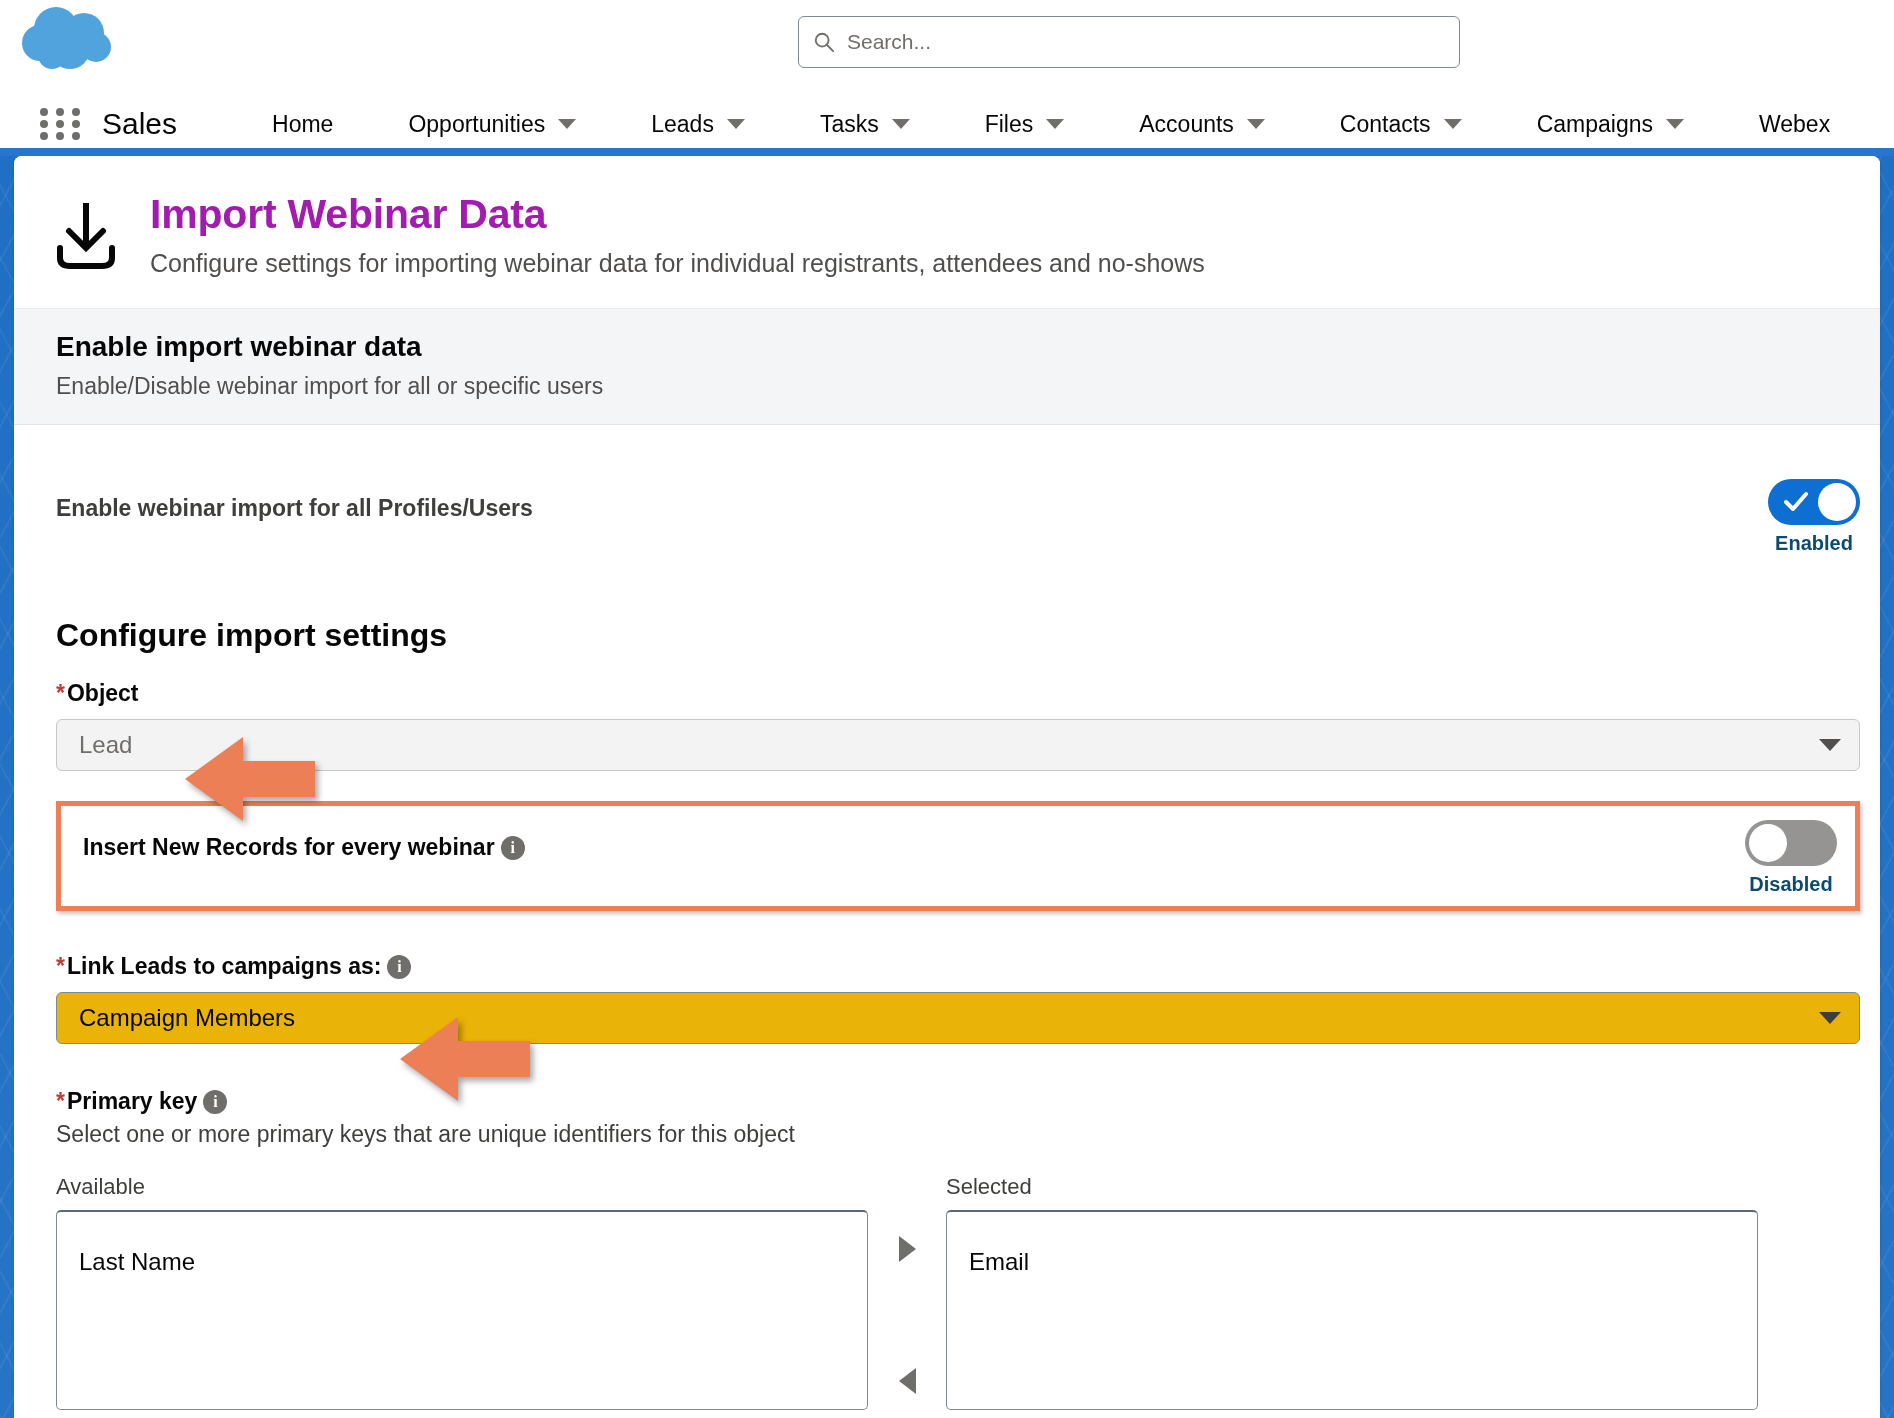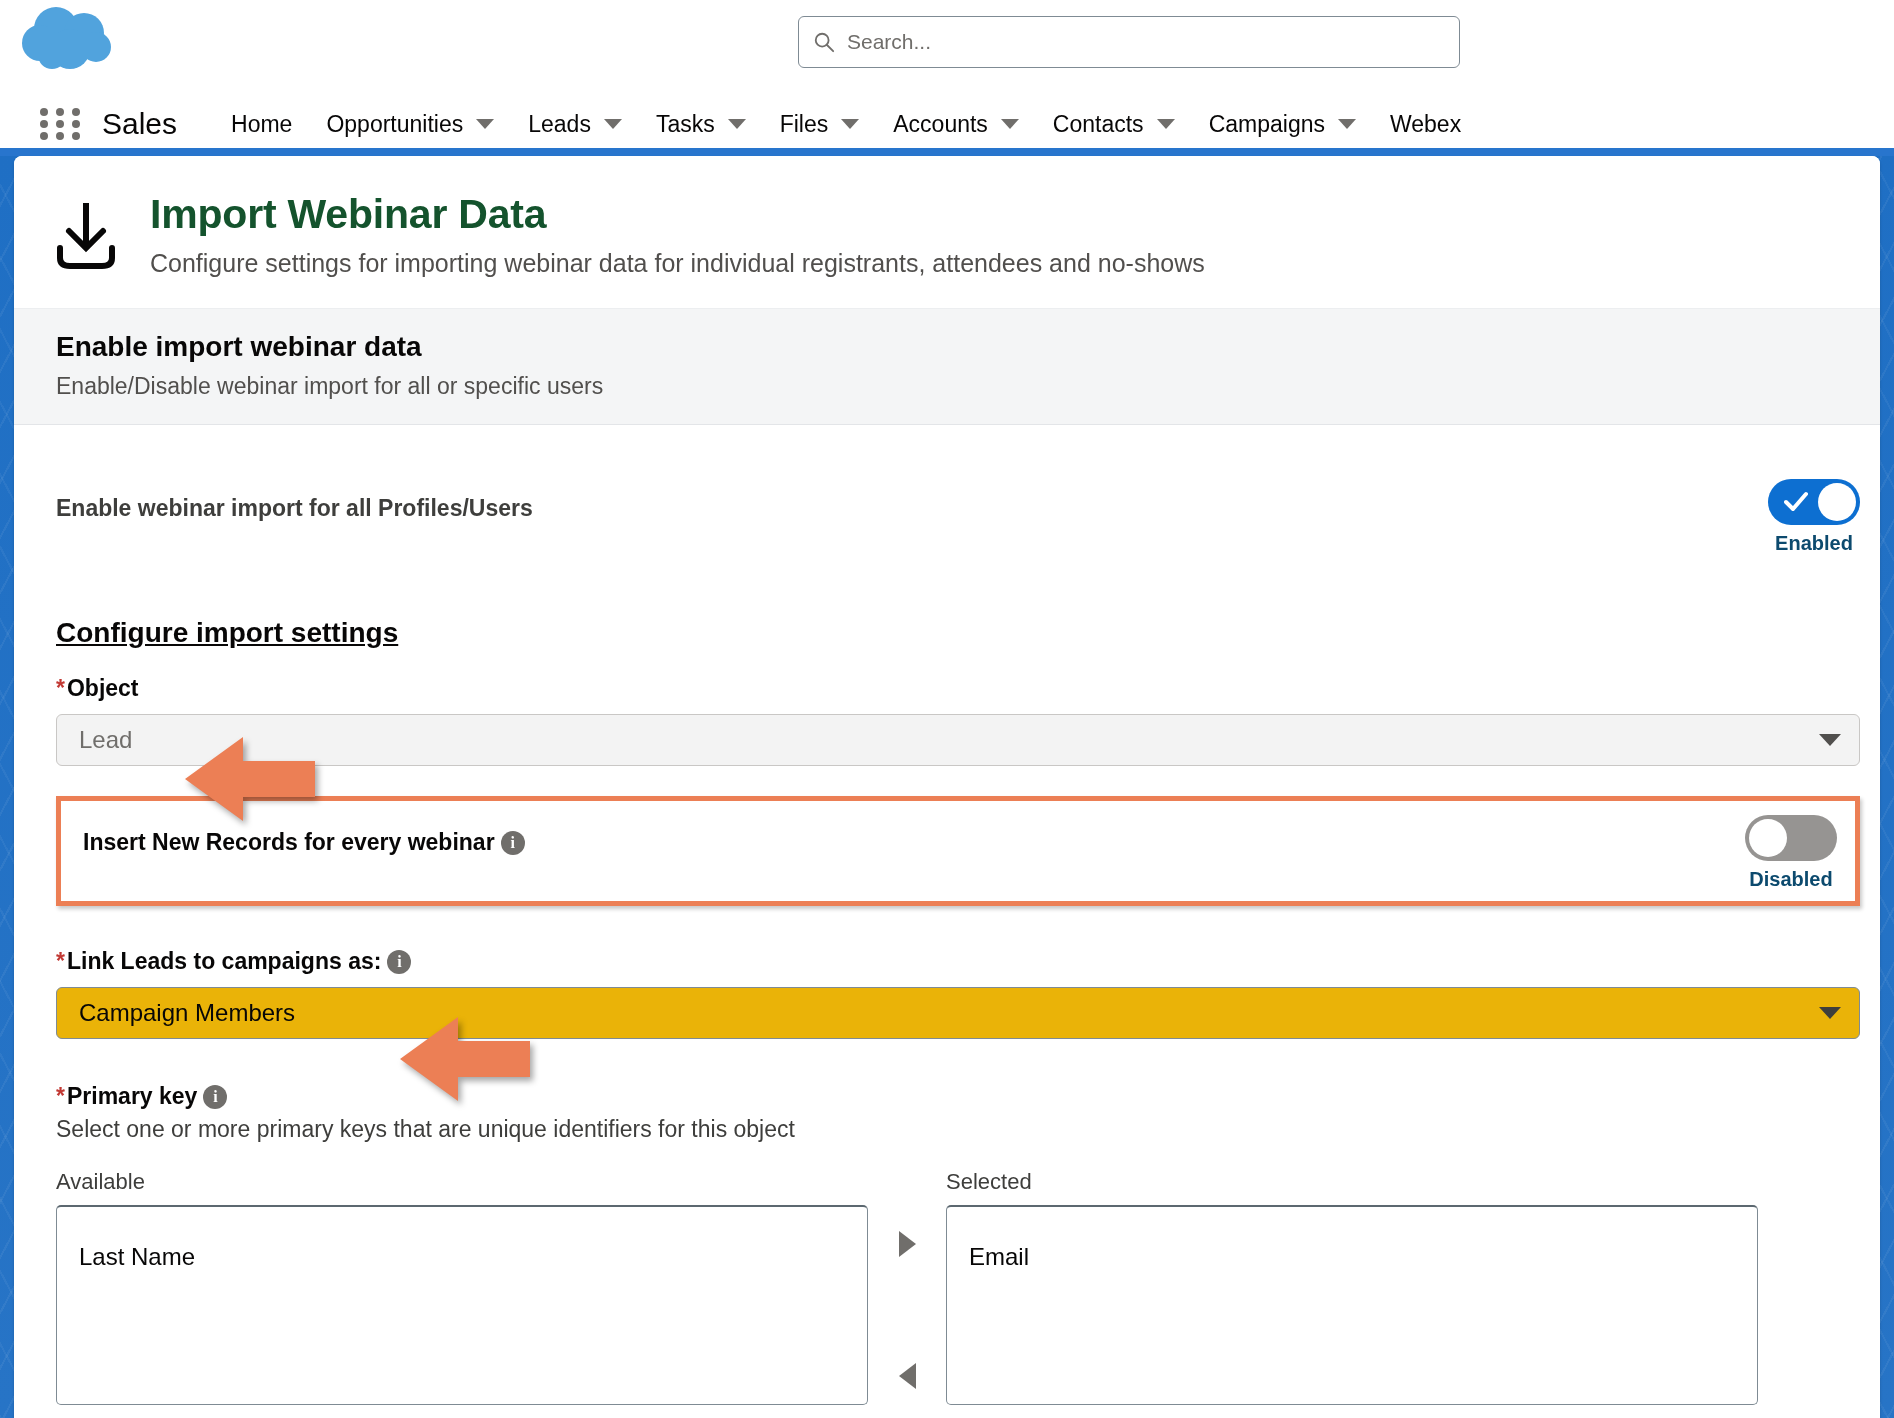--- a/index.html
+++ b/index.html
@@ -91,20 +91,21 @@
   }
   .nav-item {
     display: flex;
     align-items: center;
     font-size: 23px;
     color: #080707;
     margin-right: 30px;
     flex: 0 0 auto;
     cursor: pointer;
     padding: 4px 2px;
+    margin-left: 41px;
   }
   .nav-item .caret {
     margin-left: 13px;
     width: 0; height: 0;
     border-left: 9px solid transparent;
     border-right: 9px solid transparent;
     border-top: 10px solid #706e6b;
   }
 
   
@@ -146,21 +147,21 @@
   .download-icon {
     width: 68px;
     height: 70px;
     flex: 0 0 auto;
     margin-right: 30px;
     margin-top: 8px;
   }
   .header-title {
     font-size: 41px;
     font-weight: bold;
-    color: #14532d;
+    color: #a21caf;
     letter-spacing: -0.2px;
     line-height: 1.1;
   }
   .header-subtitle {
     font-size: 25px;
     color: #514f4d;
     margin-top: 12px;
   }
 
   
@@ -234,25 +235,24 @@
   .switch.off .knob { right: auto; left: 4px; }
   .switch-label {
     font-size: 20px;
     font-weight: bold;
     color: #0c4a6e;
     margin-top: 7px;
   }
 
   
   .config-heading {
-    font-size: 28px;
+    font-size: 32px;
     font-weight: bold;
     color: #080707;
     margin-top: 62px;
-    text-decoration: underline;
   }
   .field-block { margin-top: 26px; }
   .field-label {
     font-size: 23px;
     font-weight: bold;
     color: #080707;
     display: flex;
     align-items: center;
   }
   .req { color: #c23934; margin-right: 2px; font-weight: bold; }

